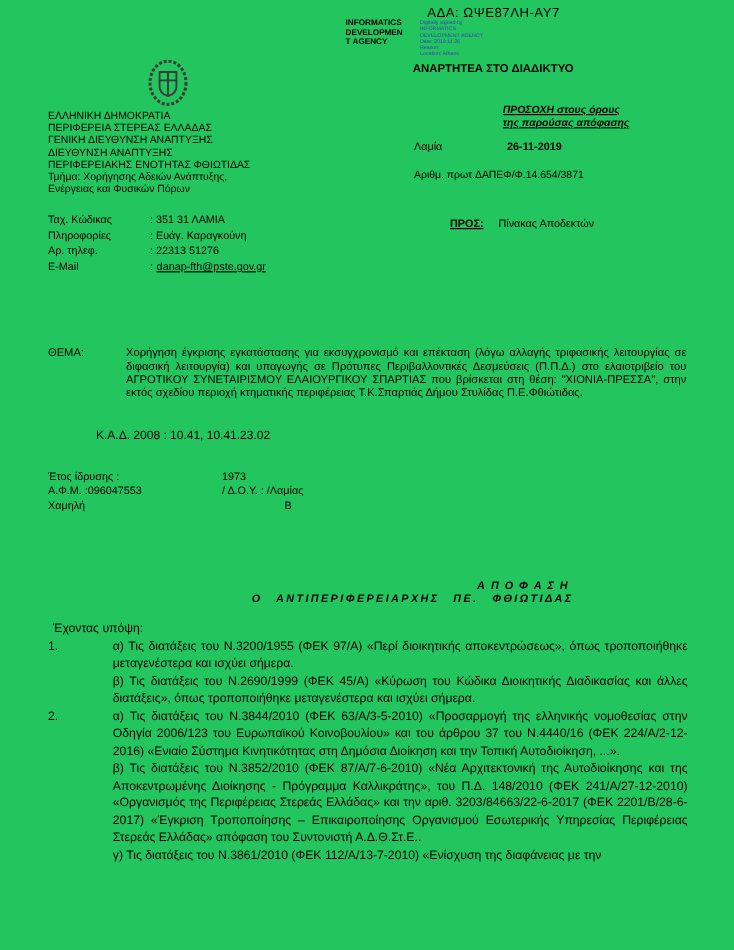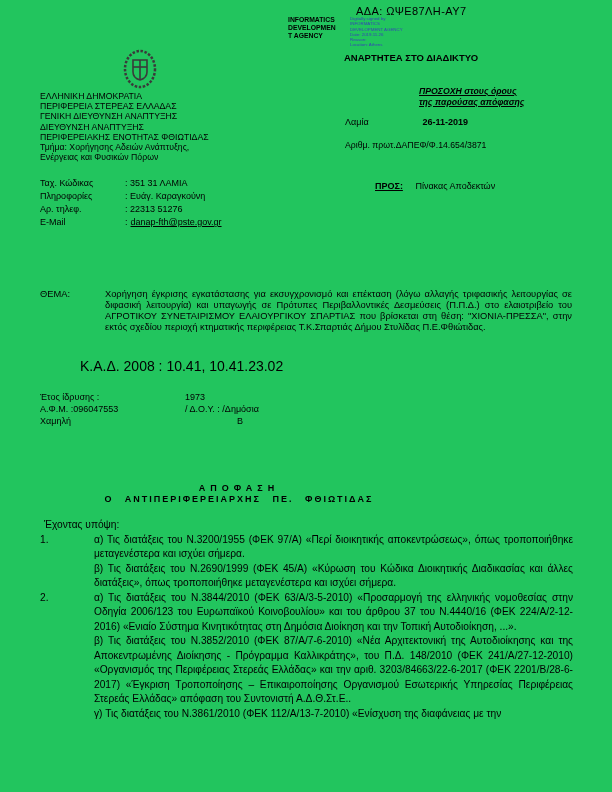--- a/index.html
+++ b/index.html
@@ -36,29 +36,29 @@
   .contact-label { width:85px; flex:none; }
   .email { text-decoration:underline; margin-left:3px; color:#000; }
 
   .pros { position:absolute; top:181px; left:361px; font-size:9px;margin-left:14px; }
   .pros-label { font-weight:bold; text-decoration:underline; margin-right:10px; }
 
   .subject { position:absolute; top:289px; left:40px; width:532px; font-size:9.3px; }
   .subject-label { position:absolute; left:0; top:0; }
   .subject-text { margin-left:65px; line-height:11px; text-align:justify; }
 
-  .kad { position:absolute; top:358px; left:40px; font-size:14px;padding-left:40px; }
+  .kad { position:absolute; top:358px; left:40px; font-size:10px;padding-left:40px; }
 
   .company { position:absolute; top:391px; left:40px; font-size:9px; line-height:12px; }
   .company-row { display:flex; }
   .company-left { width:145px; flex:none; }
   .env-value { margin-left:52px; }
 
-  .decision { position:absolute; top:483px; left:0; width:478px; text-align:center;
-              font-size:9px; line-height:11px; font-weight:bold; }
+  .decision { position:absolute; top:483px; left:0; width:478px; text-align:right;
+              font-size:9px; line-height:11px; font-weight:bold;font-style:italic; }
   .dec-title { letter-spacing:5px; }
   .dec-sub { letter-spacing:2px; word-spacing:7px; }
 
   .having { position:absolute; top:518px; left:40px; width:533px;
             font-size:10.2px; line-height:14.5px; }
   .having-intro { padding-left:4px; }
   .item { display:flex; }
   .num { width:15px; flex:none; }
   .subs { flex:1; }
   .subs p { text-align:justify;margin-left:39px; }
@@ -151,21 +151,21 @@
 
   <div class="kad">Κ.Α.Δ. 2008 : 10.41, 10.41.23.02</div>
 
   <div class="company">
     <div class="company-row">
       <span class="company-left">Έτος ίδρυσης :</span>
       <span>1973</span>
     </div>
     <div class="company-row">
       <span class="company-left">Α.Φ.Μ. :096047553</span>
-      <span>/ Δ.Ο.Υ. : /Δημόσια</span>
+      <span>/ Δ.Ο.Υ. : /Λαμίας</span>
     </div>
     <div class="company-row">
       <span class="company-left">Χαμηλή</span>
       <span class="env-value">Β</span>
     </div>
   </div>
 
   <div class="decision">
     <div class="dec-title">ΑΠΟΦΑΣΗ</div>
     <div class="dec-sub">Ο ΑΝΤΙΠΕΡΙΦΕΡΕΙΑΡΧΗΣ ΠΕ. ΦΘΙΩΤΙΔΑΣ</div>

